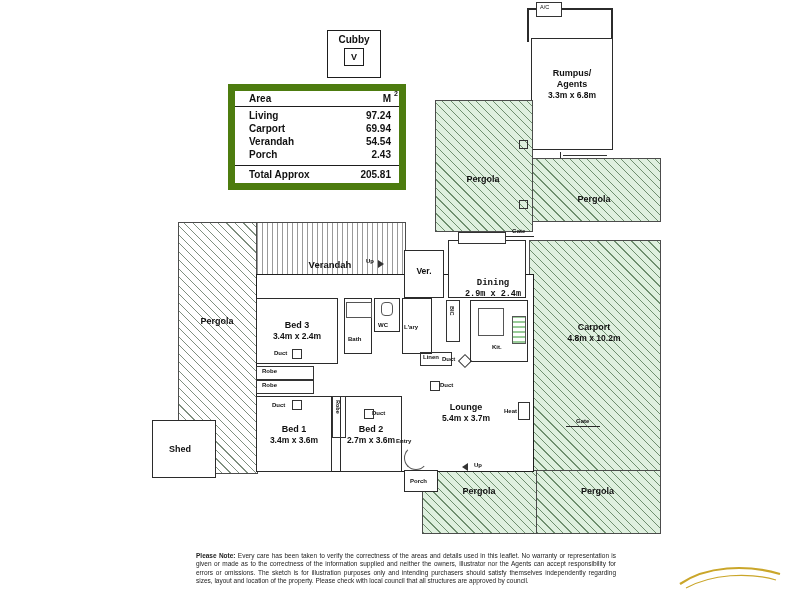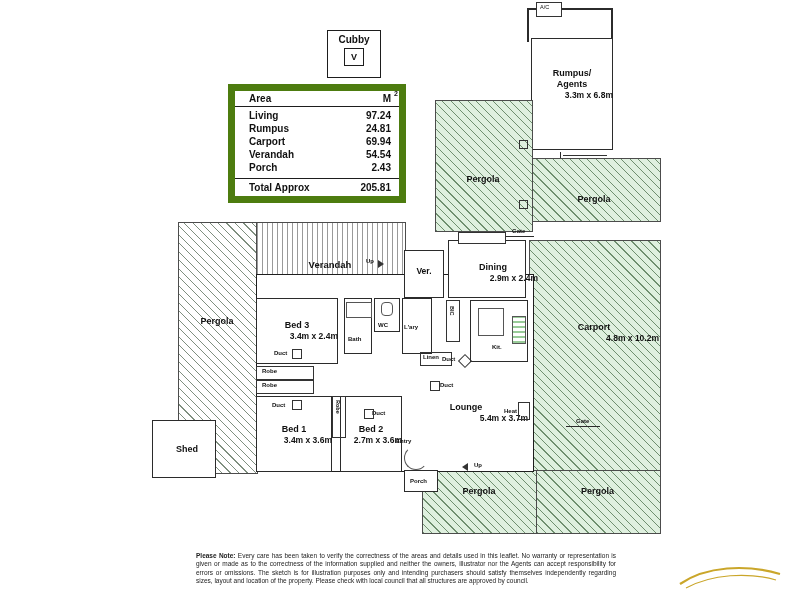--- a/index.html
+++ b/index.html
@@ -43,21 +43,21 @@
   .wall{background:#2b2b2b;position:absolute;}
   .label{
     position:absolute;
     text-align:center;
     font-size:9px;
     line-height:11px;
     font-weight:bold;
     color:#111;
     white-space:nowrap;
   }
-  .label .dim{font-weight:bold;font-size:8.5px;display:block;text-align:right;}
+  .label .dim{font-weight:bold;font-size:8.5px;display:block;}
   .tiny{
     position:absolute;
     font-size:6px;
     line-height:7px;
     color:#111;
     white-space:nowrap;
   }
   .tinyb{font-weight:bold;}
   
   .areatable{
@@ -123,24 +123,20 @@
 
   <div class="areatable">
     <div class="row head">
       <span>Area</span>
       <span class="m"><span>M</span><sup>2</sup></span>
     </div>
     <div class="body">
       <div class="row">
         <span>Living</span>
         <span>97.24</span>
-      </div>
-      <div class="row">
-        <span>Rumpus</span>
-        <span>24.81</span>
       </div>
       <div class="row">
         <span>Carport</span>
         <span>69.94</span>
       </div>
       <div class="row">
         <span>Verandah</span>
         <span>54.54</span>
       </div>
       <div class="row">
@@ -257,21 +253,21 @@
   <div class="room abs" style="left:404px;top:250px;width:40px;height:48px;"></div>
   <div class="label" style="left:404px;top:266px;width:40px;font-size:8.5px;">Ver.</div>
 
   <div class="abs" style="left:446px;top:300px;width:12px;height:40px;border:1px solid #333;"></div>
   <div class="tiny tinyb" style="left:448px;top:306px;writing-mode:vertical-rl;font-size:5.5px;">BIC</div>
 
   <div class="abs" style="left:420px;top:352px;width:30px;height:12px;border:1px solid #333;"></div>
   <div class="tiny tinyb" style="left:423px;top:354px;">Linen</div>
 
   <div class="room abs" style="left:448px;top:240px;width:78px;height:58px;"></div>
-  <div class="label" style="left:448px;top:262px;width:90px;">
+  <div class="label" style="left:448px;top:278px;width:90px;font-family:Liberation Mono, monospace;">
     <span>Dining</span>
     <span class="dim">2.9m x 2.4m</span>
   </div>
   <div class="abs" style="left:458px;top:232px;width:46px;height:10px;border:1px solid #333;background:#fff;"></div>
 
   <div class="room abs" style="left:470px;top:300px;width:58px;height:62px;"></div>
   <div class="tiny tinyb" style="left:492px;top:344px;">Kit.</div>
   <div class="abs" style="left:478px;top:308px;width:24px;height:26px;border:1px solid #555;"></div>
   <div class="abs" style="left:512px;top:316px;width:12px;height:26px;border:1px solid #555;background:repeating-linear-gradient(0deg,#9c9 0 2px,#fff 2px 5px);"></div>
   <div class="tiny tinyb" style="left:442px;top:356px;">Duct</div>
@@ -288,21 +284,21 @@
   <div class="abs" style="left:518px;top:402px;width:10px;height:16px;border:1px solid #333;"></div>
 
   <div class="tiny tinyb" style="left:396px;top:438px;">Entry</div>
   <div class="doorarc" style="left:404px;top:446px;width:22px;height:22px;"></div>
   <div class="room abs" style="left:404px;top:470px;width:34px;height:22px;"></div>
   <div class="tiny tinyb" style="left:410px;top:478px;">Porch</div>
   <div class="tiny tinyb" style="left:474px;top:462px;">Up</div>
   <div class="abs" style="left:462px;top:463px;width:0;height:0;border-right:6px solid #333;border-top:4px solid transparent;border-bottom:4px solid transparent;"></div>
 
   <div class="room abs" style="left:152px;top:420px;width:64px;height:58px;"></div>
-  <div class="label" style="left:164px;top:444px;width:46px;">Shed</div>
+  <div class="label" style="left:157px;top:444px;width:46px;">Shed</div>
   <div class="wall abs" style="left:152px;top:420px;width:40px;height:1.4px;"></div>
 
   <div class="note">
     <b>Please Note:</b><span> Every care has been taken to verify the correctness of the areas and details used in this leaflet. No warranty or representation is given or made as to the correctness of the information supplied and neither the owners, illustrator nor the Agents can accept responsibility for errors or omissions. The sketch is for illustration purposes only and intending purchasers should satisfy themselves independently regarding sizes, layout and location of the property. Please check with local council that all structures are approved by council.</span>
   </div>
 
   <svg class="logo" viewBox="0 0 110 34">
     <path d="M4 26 C30 8, 70 6, 104 16" stroke="#caa62a" stroke-width="2.2" fill="none"></path>
     <path d="M10 30 C36 16, 72 14, 100 22" stroke="#caa62a" stroke-width="1.2" fill="none"></path>
   </svg>

